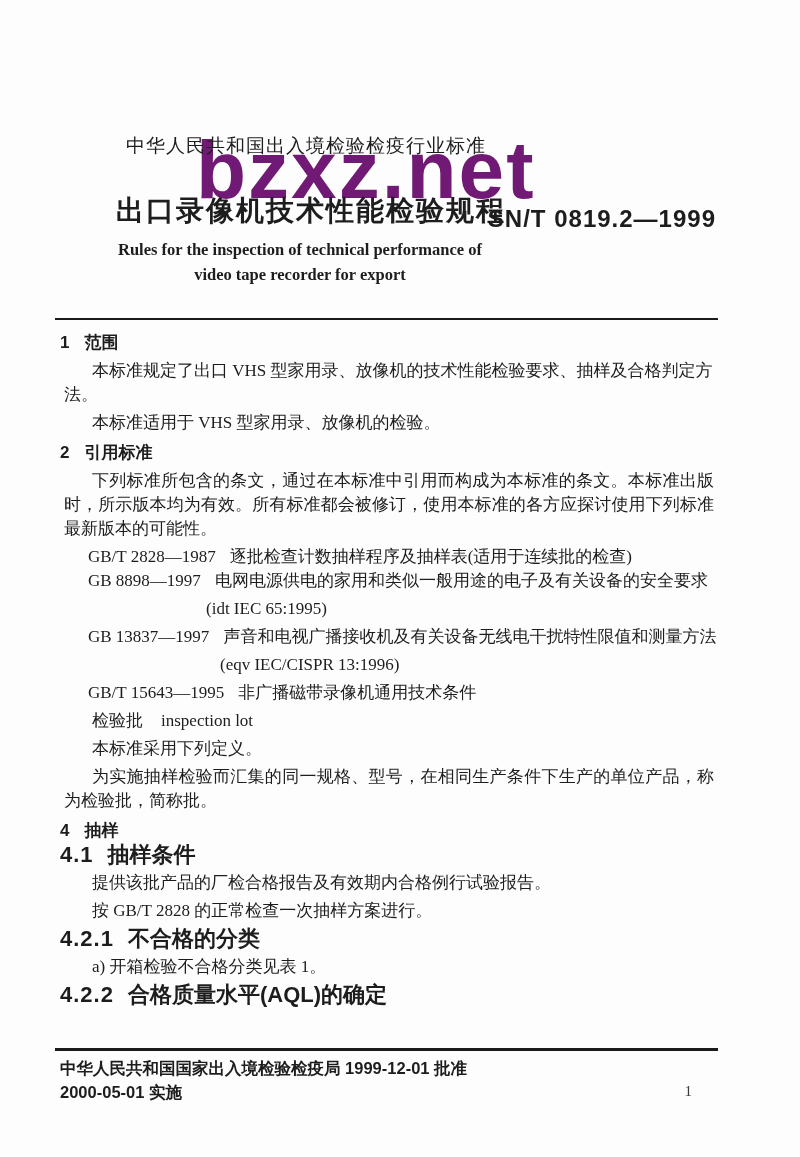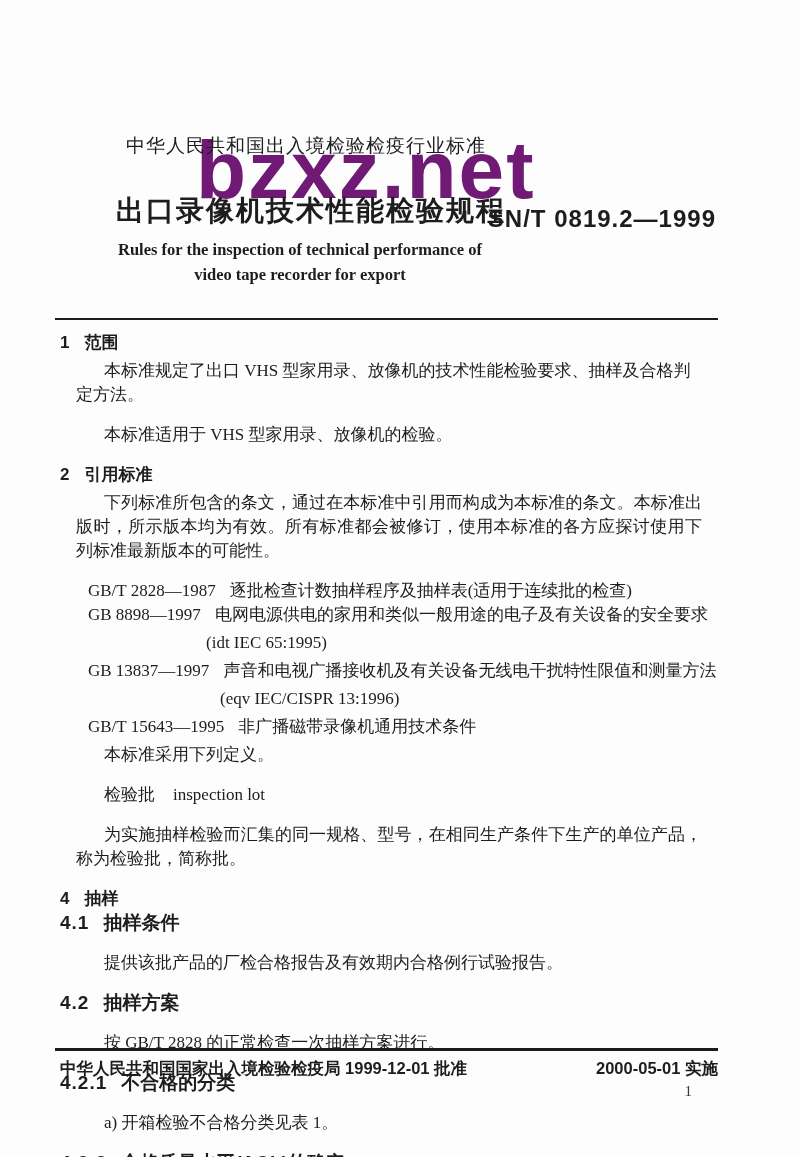--- a/index.html
+++ b/index.html
@@ -55,42 +55,42 @@
     font-size:17px;line-height:24px;
   }
   .h-main{
     font-family:"Liberation Sans","DejaVu Sans",sans-serif;
     font-weight:700;font-size:17px;line-height:24px;
     margin-top:6px;
   }
   .h-main:first-child{margin-top:0;}
   .h-sub{
     font-family:"Liberation Sans","DejaVu Sans",sans-serif;
-    font-weight:700;font-size:19px;line-height:24px;
+    font-weight:700;font-size:22px;line-height:24px;
   }
   .h-main .num,.h-sub .num{margin-right:14px;letter-spacing:1px;}
-  .para{margin:16px;text-indent:28px;}
+  .para{margin:4px;text-indent:28px;}
   .para.after-h{margin-top:4px;}
   .para.justify{text-align:justify;}
   .ref{padding-left:28px;}
   .ref .ref-code{margin-right:14px;white-space:nowrap;}
   .ref-cont{margin:4px;}
   .ref-cont.indent-a{padding-left:142px;}
   .ref-cont.indent-b{padding-left:156px;}
   .term-en{margin-left:18px;}
   
   .rule-bottom{
     position:absolute;left:55px;top:1048px;width:663px;height:3px;
     background:#1b1b1b;
   }
   .footer-line{
     position:absolute;left:60px;top:1056px;width:658px;z-index:1;
     display:flex;justify-content:space-between;align-items:baseline;
     font-family:"Liberation Sans","DejaVu Sans",sans-serif;
-    font-weight:700;font-size:16.5px;line-height:24px;
+    font-weight:700;font-size:16.5px;line-height:24px;flex-direction:column;
   }
   .page-num{
     position:absolute;right:108px;top:1083px;z-index:1;
     font-size:15px;color:#3a3a3a;
   }
 </style>
 </head>
 <body>
 
 <div class="page">
@@ -125,38 +125,35 @@
     </div>
     <p class="ref-cont indent-a">(idt IEC 65:1995)</p>
     <div class="ref">
       <span class="ref-code">GB 13837—1997</span><span>声音和电视广播接收机及有关设备无线电干扰特性限值和测量方法</span>
     </div>
     <p class="ref-cont indent-b">(eqv IEC/CISPR 13:1996)</p>
     <div class="ref">
       <span class="ref-code">GB/T 15643—1995</span><span>非广播磁带录像机通用技术条件</span>
     </div>
 
-    <p class="para after-h">本标准采用下列定义。</p>
     <p class="para">
       <span>检验批</span><span class="term-en">inspection lot</span>
     </p>
+    <p class="para after-h">本标准采用下列定义。</p>
     <p class="para justify">为实施抽样检验而汇集的同一规格、型号，在相同生产条件下生产的单位产品，称为检验批，简称批。</p>
 
     <div class="h-main">
       <span class="num">4</span><span>抽样</span>
     </div>
 
     <div class="h-sub">
       <span class="num">4.1</span><span>抽样条件</span>
     </div>
     <p class="para">提供该批产品的厂检合格报告及有效期内合格例行试验报告。</p>
 
-    <div class="h-sub">
-      <span class="num">4.2</span><span>抽样方案</span>
-    </div>
     <p class="para">按 GB/T 2828 的正常检查一次抽样方案进行。</p>
 
     <div class="h-sub">
       <span class="num">4.2.1</span><span>不合格的分类</span>
     </div>
     <p class="para">a) 开箱检验不合格分类见表 1。</p>
 
     <div class="h-sub">
       <span class="num">4.2.2</span><span>合格质量水平(AQL)的确定</span>
     </div>

